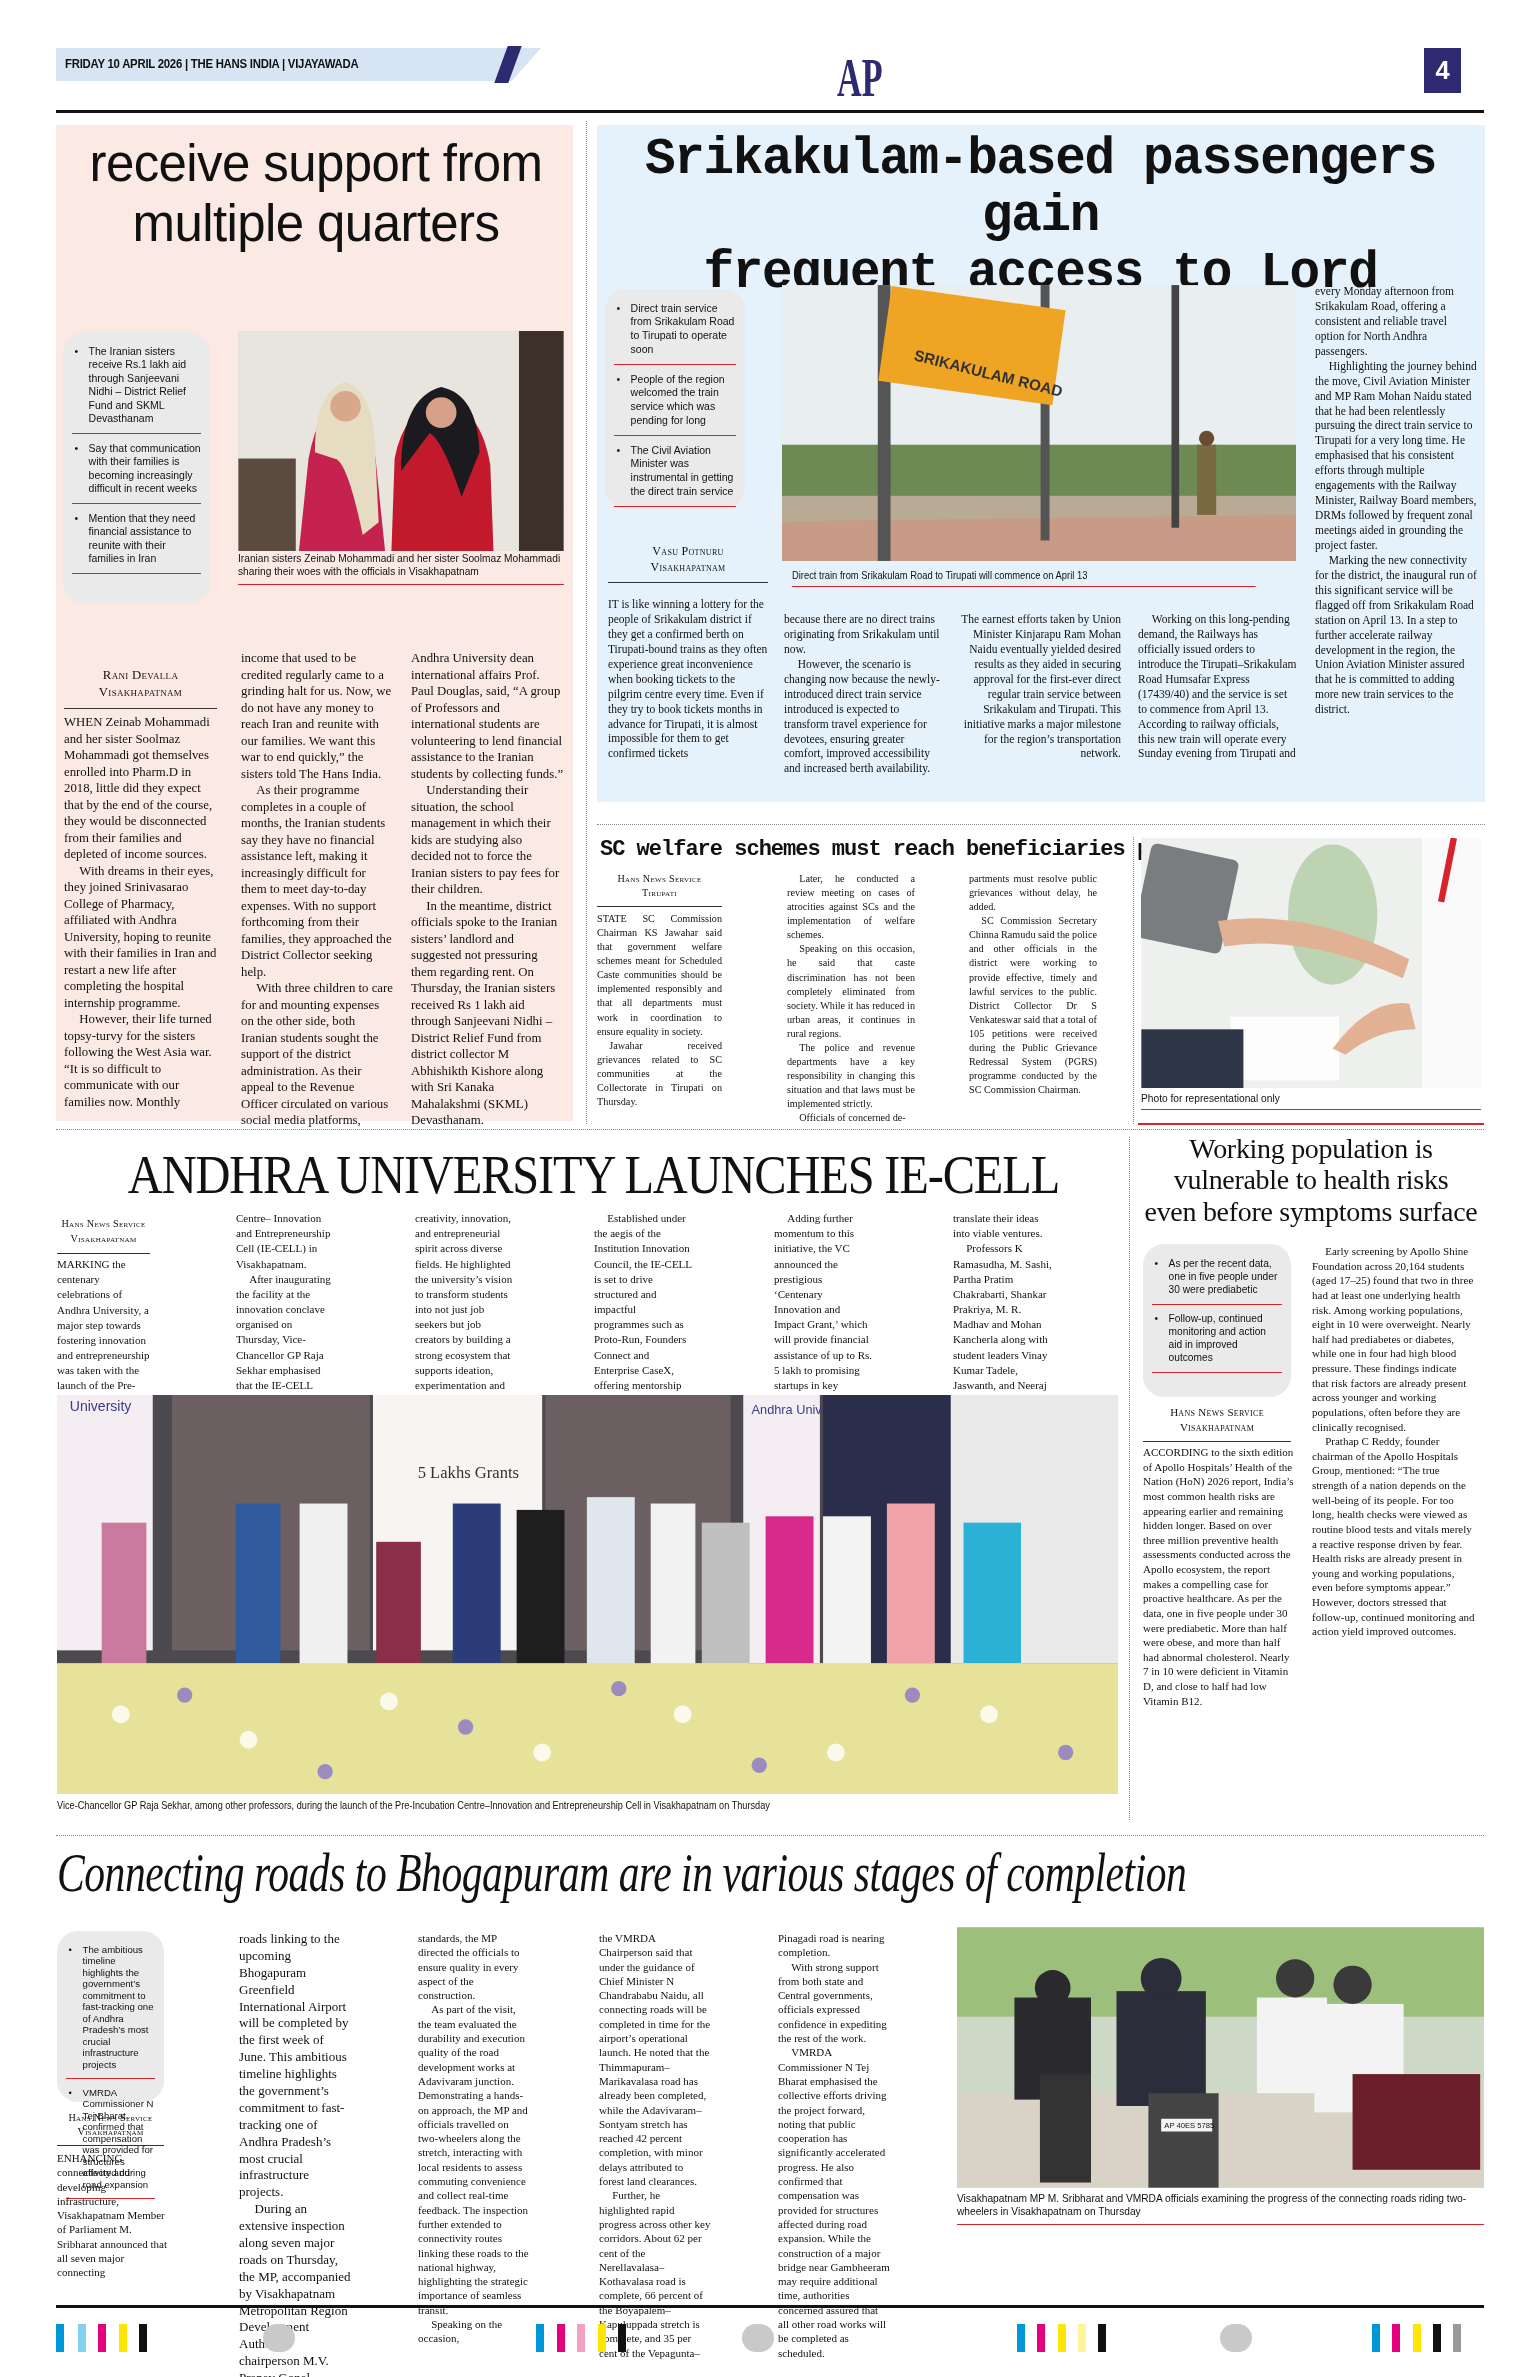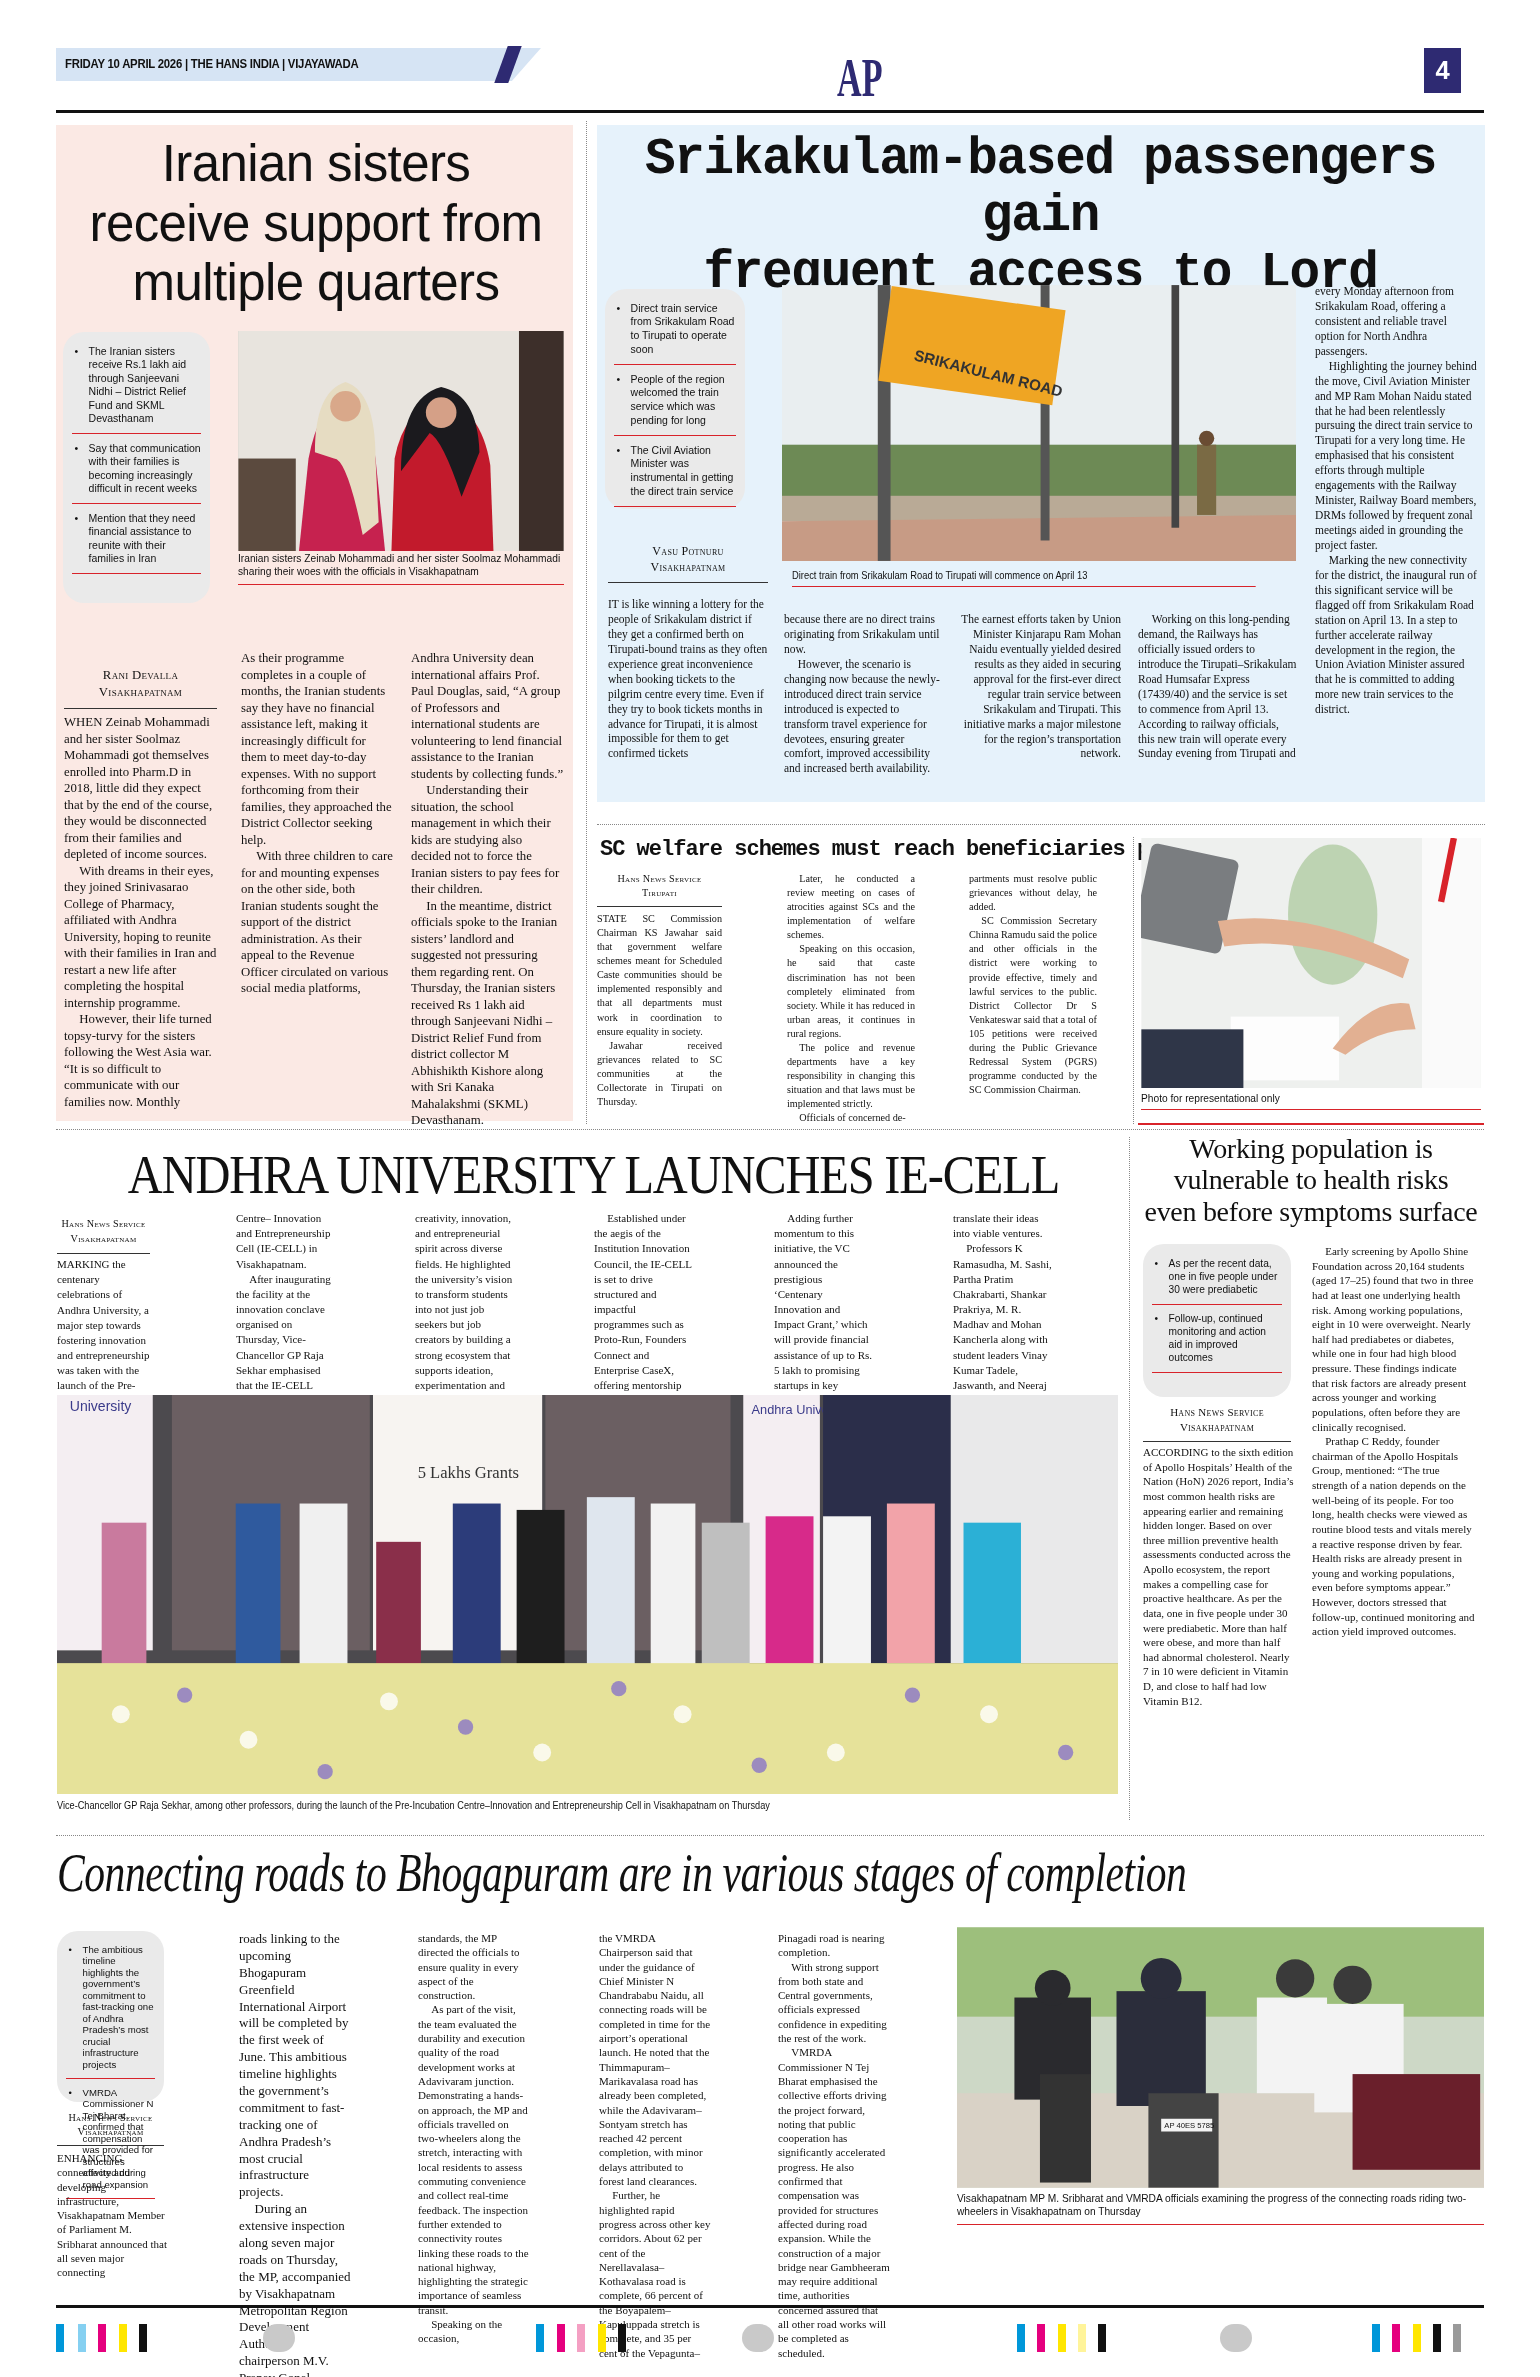--- a/index.html
+++ b/index.html
@@ -47,21 +47,20 @@
 
 <div class="abs mast-band"></div>
 <div class="abs mast-slash"></div>
 <div class="abs mast-date">FRIDAY 10 APRIL 2026 | THE HANS INDIA | VIJAYAWADA</div>
 <div class="abs mast-title">AP</div>
 <div class="abs mast-page">4</div>
 <div class="abs mast-rule"></div>
 
 <div class="abs panel-pink"></div>
 <div class="abs headline sans" style="left:64px; top:134px; width:504px; font-size:51px; line-height:1.17; letter-spacing:-0.6px;">
-  <div>Iranian sisters</div>
   <div>receive support from</div>
   <div>multiple quarters</div>
 </div>
 <div class="abs bullets sans" style="left:63px; top:332px; width:147px; height:271px; font-size:10.5px; line-height:1.28;">
   <div class="bullet">The Iranian sisters receive Rs.1 lakh aid through Sanjeevani Nidhi – District Relief Fund and SKML Devasthanam</div>
   <div class="bullet">Say that communication with their families is becoming increasingly difficult in recent weeks</div>
   <div class="bullet">Mention that they need financial assistance to reunite with their families in Iran</div>
 </div>
 <div class="abs photo" style="left:238px; top:331px; width:326px; height:220px; background:linear-gradient(90deg,#d9d5cf 0%,#ece9e3 30%,#f1eee9 55%,#d7d2cb 100%);">
   <svg width="326" height="220" viewBox="0 0 510 345">
@@ -80,20 +79,21 @@
 <div class="abs byline serif" style="left:64px; top:667px; width:153px; font-size:12.8px; line-height:1.35;">
   <div>Rani Devalla</div>
   <div>Visakhapatnam</div>
 </div>
 <div class="abs col serif" style="left:64px; top:714px; width:153px; font-size:12.8px; line-height:1.29;">
   <p>WHEN Zeinab Mohammadi and her sister Soolmaz Mohammadi got themselves enrolled into Pharm.D in 2018, little did they expect that by the end of the course, they would be disconnected from their families and depleted of income sources.</p>
   <p>With dreams in their eyes, they joined Srinivasarao College of Pharmacy, affiliated with Andhra University, hoping to reunite with their families in Iran and restart a new life after completing the hospital internship programme.</p>
   <p>However, their life turned topsy-turvy for the sisters following the West Asia war. “It is so difficult to communicate with our families now. Monthly</p>
 </div>
 <div class="abs col serif" style="left:241px; top:650px; width:153px; font-size:12.8px; line-height:1.29;">
+  <p>income that used to be credited regularly came to a grinding halt for us. Now, we do not have any money to reach Iran and reunite with our families. We want this war to end quickly,” the sisters told The Hans India.</p>
   <p>As their programme completes in a couple of months, the Iranian students say they have no financial assistance left, making it increasingly difficult for them to meet day-to-day expenses. With no support forthcoming from their families, they approached the District Collector seeking help.</p>
   <p>With three children to care for and mounting expenses on the other side, both Iranian students sought the support of the district administration. As their appeal to the Revenue Officer circulated on various social media platforms,</p>
 </div>
 <div class="abs col serif" style="left:411px; top:650px; width:153px; font-size:12.8px; line-height:1.29;">
   <p>Andhra University dean international affairs Prof. Paul Douglas, said, “A group of Professors and international students are volunteering to lend financial assistance to the Iranian students by collecting funds.”</p>
   <p>Understanding their situation, the school management in which their kids are studying also decided not to force the Iranian sisters to pay fees for their children.</p>
   <p>In the meantime, district officials spoke to the Iranian sisters’ landlord and suggested not pressuring them regarding rent. On Thursday, the Iranian sisters received Rs 1 lakh aid through Sanjeevani Nidhi – District Relief Fund from district collector M Abhishikth Kishore along with Sri Kanaka Mahalakshmi (SKML) Devasthanam.</p>
 </div>
 
 <div class="abs vdots" style="left:586px; top:121px; height:1003px;"></div>

